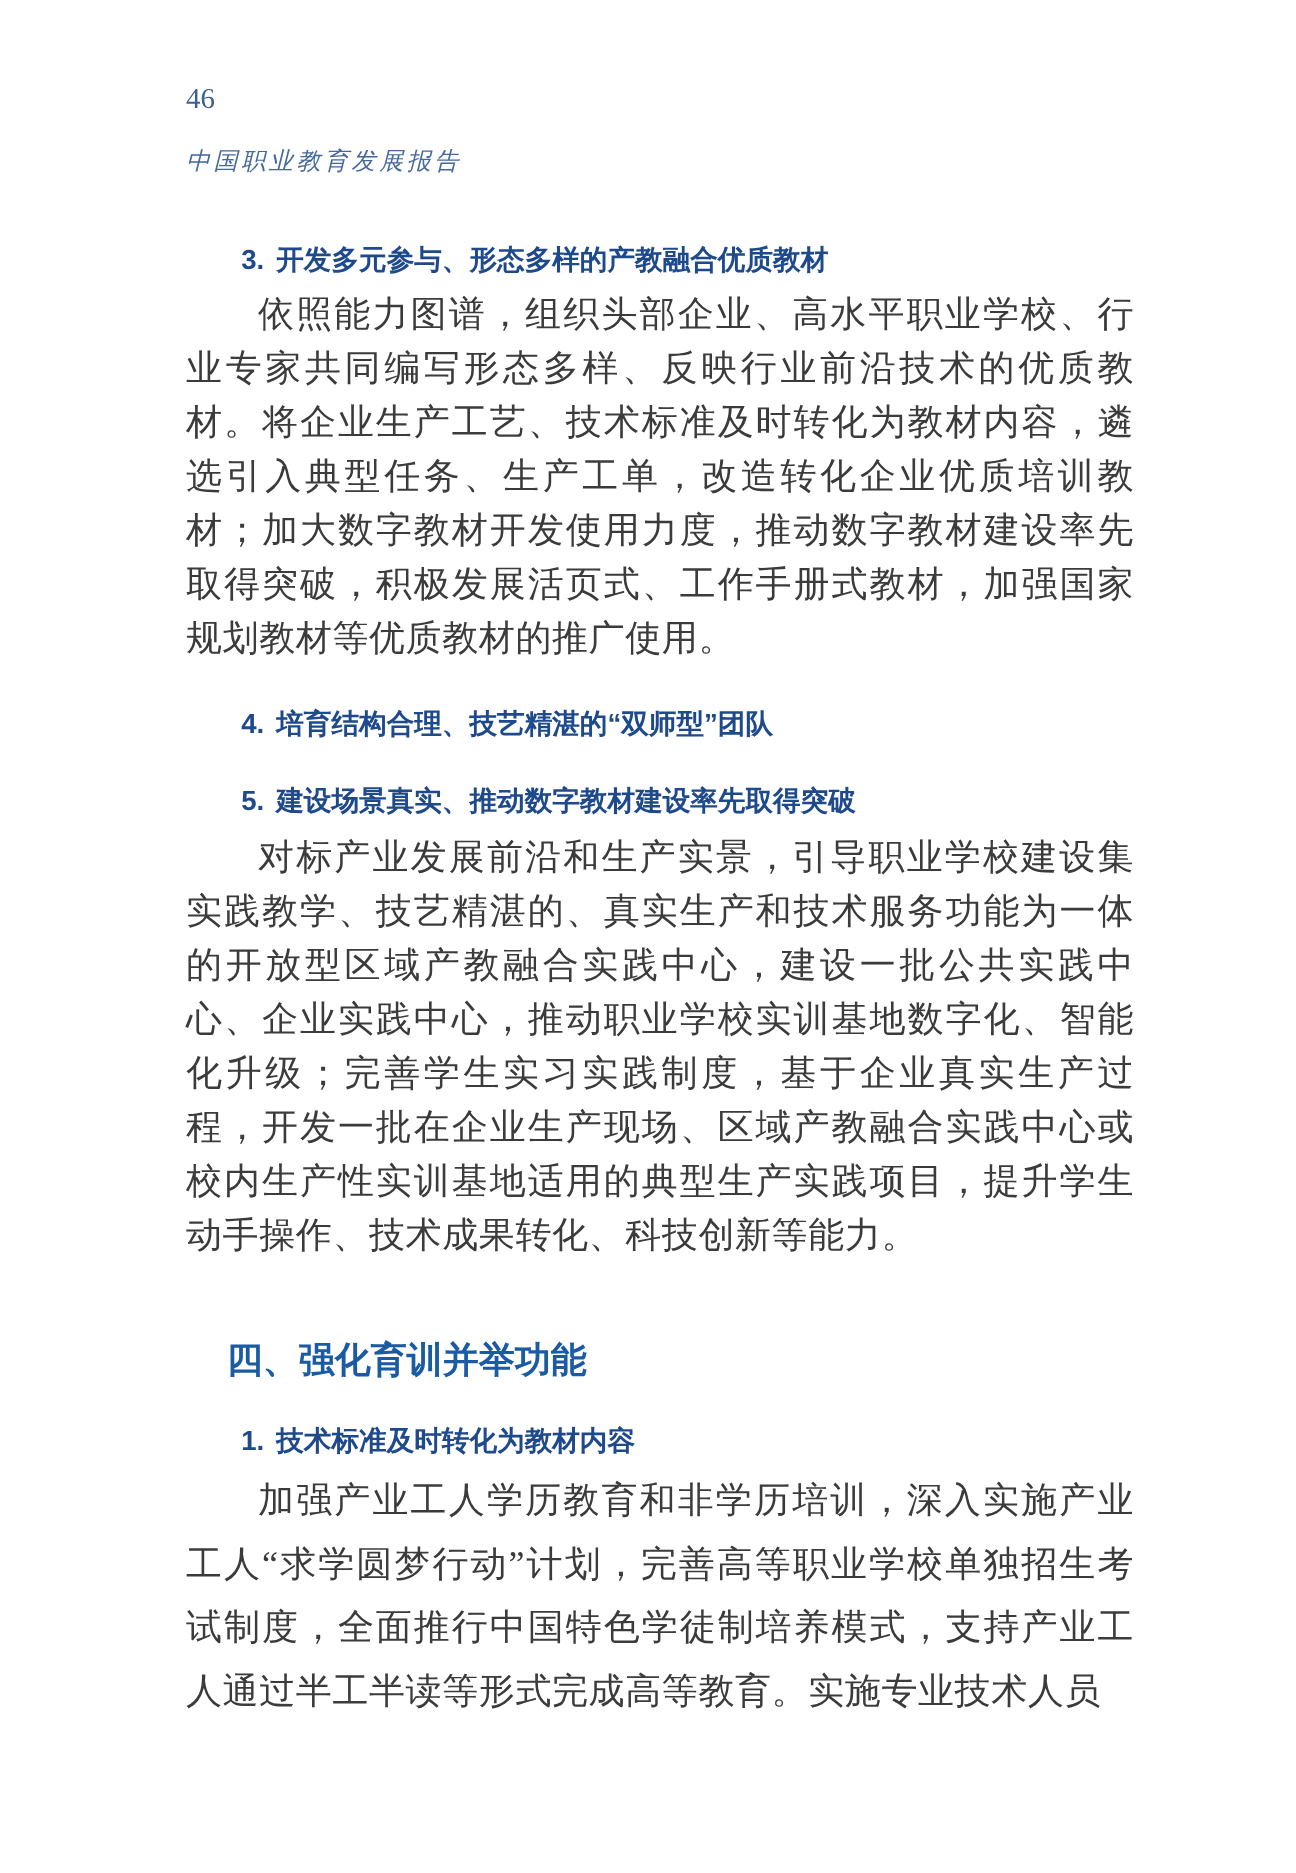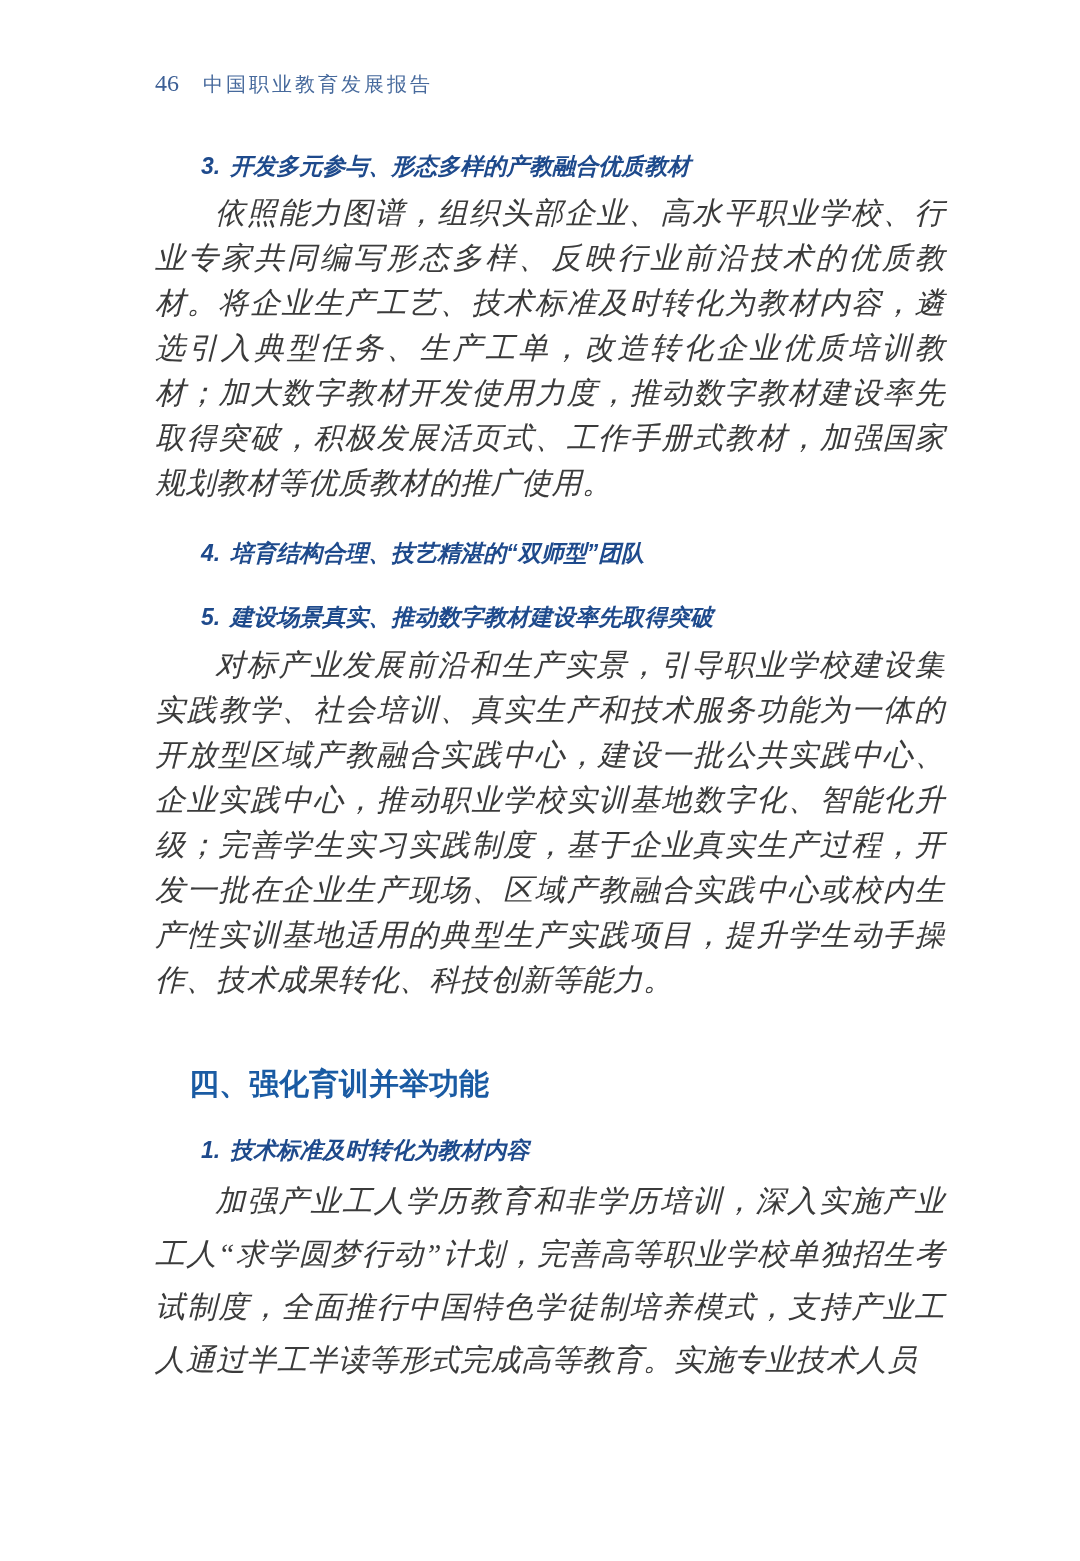--- a/index.html
+++ b/index.html
@@ -15,33 +15,35 @@
     background: #ffffff;
     padding: 70px 135px 0 155px;
     overflow: hidden;
     font-family: "Liberation Serif", "DejaVu Serif", serif;
   }
   .page-header {
     display: flex;
     align-items: baseline;
     gap: 24px;
     margin-bottom: 52px;
+    flex-direction: column;
   }
   .page-num {
     font-size: 24px;
     color: #3c5f95;
     font-family: "Liberation Serif", "DejaVu Serif", serif;
   }
   .book-title {
     font-size: 20px;
     letter-spacing: 3px;
     color: #46699c;
     font-family: "Liberation Sans", "DejaVu Sans", sans-serif;
+    font-style: italic;
   }
-  .sec { margin: 0; font-style: italic; }
+  .sec { margin: 0; }
   .sec + .sec { margin-top: 32px; }
   .sec-heading {
     margin: 0 0 8px 46px;
     font-family: "Liberation Sans", "DejaVu Sans", sans-serif;
     font-weight: bold;
     font-size: 23px;
     line-height: 1.4;
     color: #1e4a8c;
   }
   .sec-num { margin-right: 10px; }
@@ -88,21 +90,21 @@
     <section class="sec">
       <h3 class="sec-heading">
         <span class="sec-num">4.</span><span>培育结构合理、技艺精湛的“双师型”团队</span>
       </h3>
     </section>
 
     <section class="sec">
       <h3 class="sec-heading">
         <span class="sec-num">5.</span><span>建设场景真实、推动数字教材建设率先取得突破</span>
       </h3>
-      <p class="sec-body">对标产业发展前沿和生产实景，引导职业学校建设集实践教学、社会培训、真实生产和技术服务功能为一体的开放型区域产教融合实践中心，建设一批公共实践中心、企业实践中心，推动职业学校实训基地数字化、智能化升级；完善学生实习实践制度，基于企业真实生产过程，开发一批在企业生产现场、区域产教融合实践中心或校内生产性实训基地适用的典型生产实践项目，提升学生动手操作、技术成果转化、科技创新等能力。</p>
+      <p class="sec-body">对标产业发展前沿和生产实景，引导职业学校建设集实践教学、技艺精湛的、真实生产和技术服务功能为一体的开放型区域产教融合实践中心，建设一批公共实践中心、企业实践中心，推动职业学校实训基地数字化、智能化升级；完善学生实习实践制度，基于企业真实生产过程，开发一批在企业生产现场、区域产教融合实践中心或校内生产性实训基地适用的典型生产实践项目，提升学生动手操作、技术成果转化、科技创新等能力。</p>
     </section>
 
     <h2 class="chapter-heading">四、强化育训并举功能</h2>
 
     <section class="sec">
       <h3 class="sec-heading">
         <span class="sec-num">1.</span><span>技术标准及时转化为教材内容</span>
       </h3>
       <p class="sec-body last">加强产业工人学历教育和非学历培训，深入实施产业工人“求学圆梦行动”计划，完善高等职业学校单独招生考试制度，全面推行中国特色学徒制培养模式，支持产业工人通过半工半读等形式完成高等教育。实施专业技术人员</p>
     </section>

